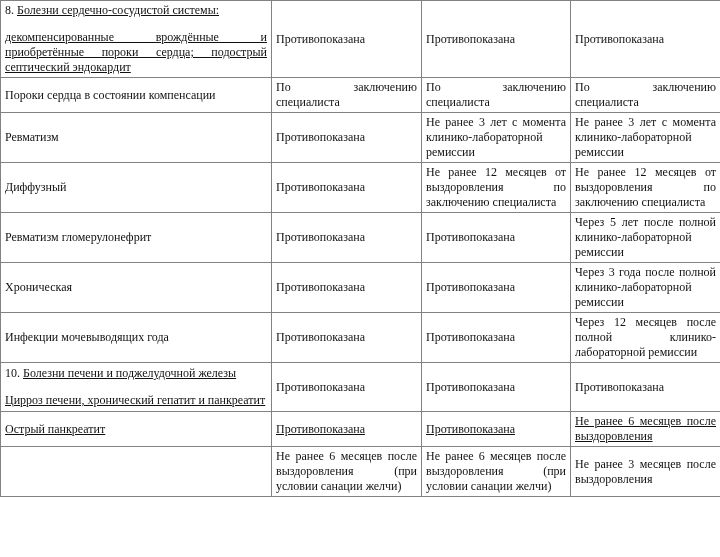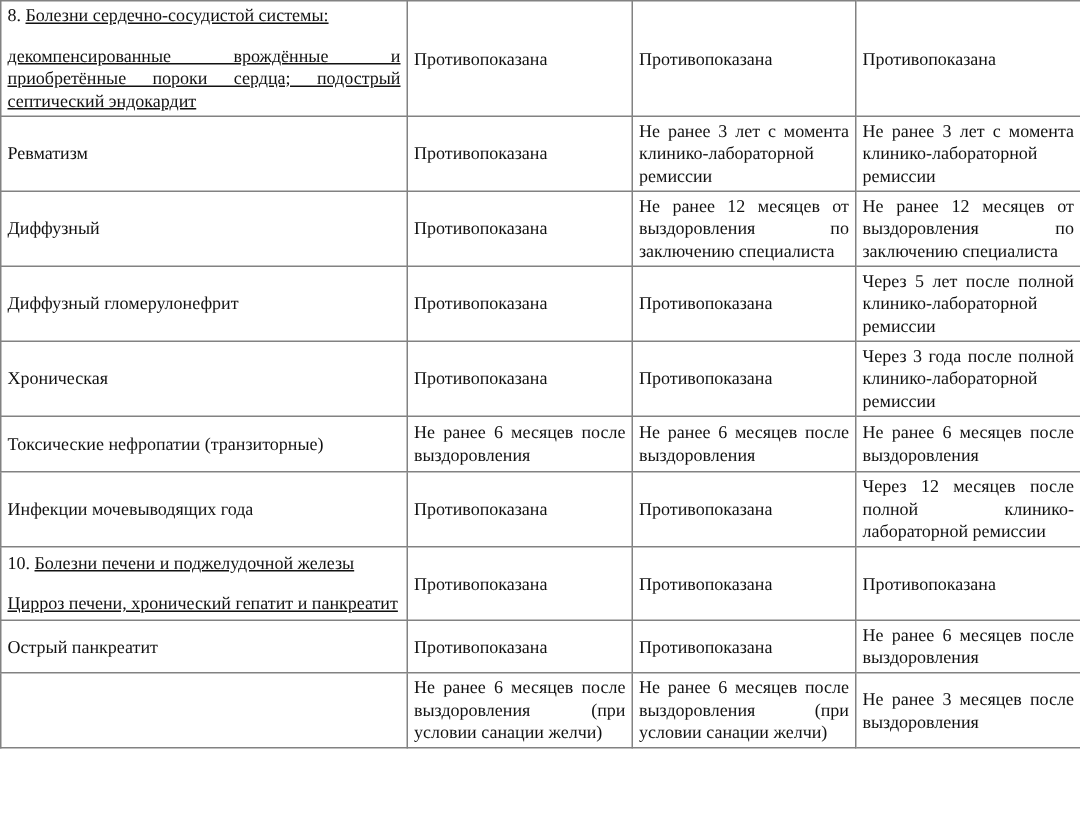--- a/index.html
+++ b/index.html
@@ -44,78 +44,78 @@
     <tbody>
         <tr style="height: 62px;">
           <td class="c1">
             <p><span>8.</span> <span class="u">Болезни сердечно-сосудистой системы:</span></p>
             <p>декомпенсированные врождённые и приобретённые пороки сердца; подострый септический эндокардит</p>
           </td>
           <td class="cv">Противопоказана</td>
           <td class="cv">Противопоказана</td>
           <td class="cv">Противопоказана</td>
         </tr>
+        <tr style="height: 22px;">
+          <td class="c1">
+            <p>Пороки сердца в состоянии компенсации</p>
+          </td>
+          <td class="cv">По заключению специалиста</td>
+          <td class="cv">По заключению специалиста</td>
+          <td class="cv">По заключению специалиста</td>
+        </tr>
         <tr style="height: 46px;">
           <td class="c1">
             <p>Ревматизм</p>
           </td>
           <td class="cv">Противопоказана</td>
           <td class="cv">Не ранее 3 лет с момента клинико-лабораторной ремиссии</td>
           <td class="cv">Не ранее 3 лет с момента клинико-лабораторной ремиссии</td>
         </tr>
         <tr style="height: 48px;">
           <td class="c1">
             <p>Диффузный</p>
           </td>
           <td class="cv">Противопоказана</td>
           <td class="cv">Не ранее 12 месяцев от выздоровления по заключению специалиста</td>
           <td class="cv">Не ранее 12 месяцев от выздоровления по заключению специалиста</td>
         </tr>
         <tr style="height: 47px;">
           <td class="c1">
-            <p>Диффузный гломерулонефрит</p>
+            <p>Ревматизм гломерулонефрит</p>
           </td>
           <td class="cv">Противопоказана</td>
           <td class="cv">Противопоказана</td>
           <td class="cv">Через 5 лет после полной клинико-лабораторной ремиссии</td>
         </tr>
         <tr style="height: 50px;">
           <td class="c1">
             <p>Хроническая</p>
           </td>
           <td class="cv">Противопоказана</td>
           <td class="cv">Противопоказана</td>
           <td class="cv">Через 3 года после полной клинико-лабораторной ремиссии</td>
-        </tr>
-        <tr style="height: 37px;">
-          <td class="c1">
-            <p>Токсические нефропатии (транзиторные)</p>
-          </td>
-          <td class="cv">Не ранее 6 месяцев после выздоровления</td>
-          <td class="cv">Не ранее 6 месяцев после выздоровления</td>
-          <td class="cv">Не ранее 6 месяцев после выздоровления</td>
         </tr>
         <tr style="height: 46px;">
           <td class="c1">
             <p>Инфекции мочевыводящих года</p>
           </td>
           <td class="cv">Противопоказана</td>
           <td class="cv">Противопоказана</td>
           <td class="cv">Через 12 месяцев после полной клинико-лабораторной ремиссии</td>
         </tr>
         <tr style="height: 49px;">
           <td class="c1">
             <p><span>10.</span> <span class="u">Болезни печени и поджелудочной железы</span></p>
             <p>Цирроз печени, хронический гепатит и панкреатит</p>
           </td>
           <td class="cv">Противопоказана</td>
           <td class="cv">Противопоказана</td>
           <td class="cv">Противопоказана</td>
         </tr>
-        <tr style="height: 31px;">
+        <tr style="height: 31px; text-decoration: underline;">
           <td class="c1">
             <p>Острый панкреатит</p>
           </td>
           <td class="cv">Противопоказана</td>
           <td class="cv">Противопоказана</td>
           <td class="cv">Не ранее 6 месяцев после выздоровления</td>
         </tr>
         <tr style="height: 48px;">
           <td class="c1"></td>
           <td class="cv">Не ранее 6 месяцев после выздоровления (при условии санации желчи)</td>

